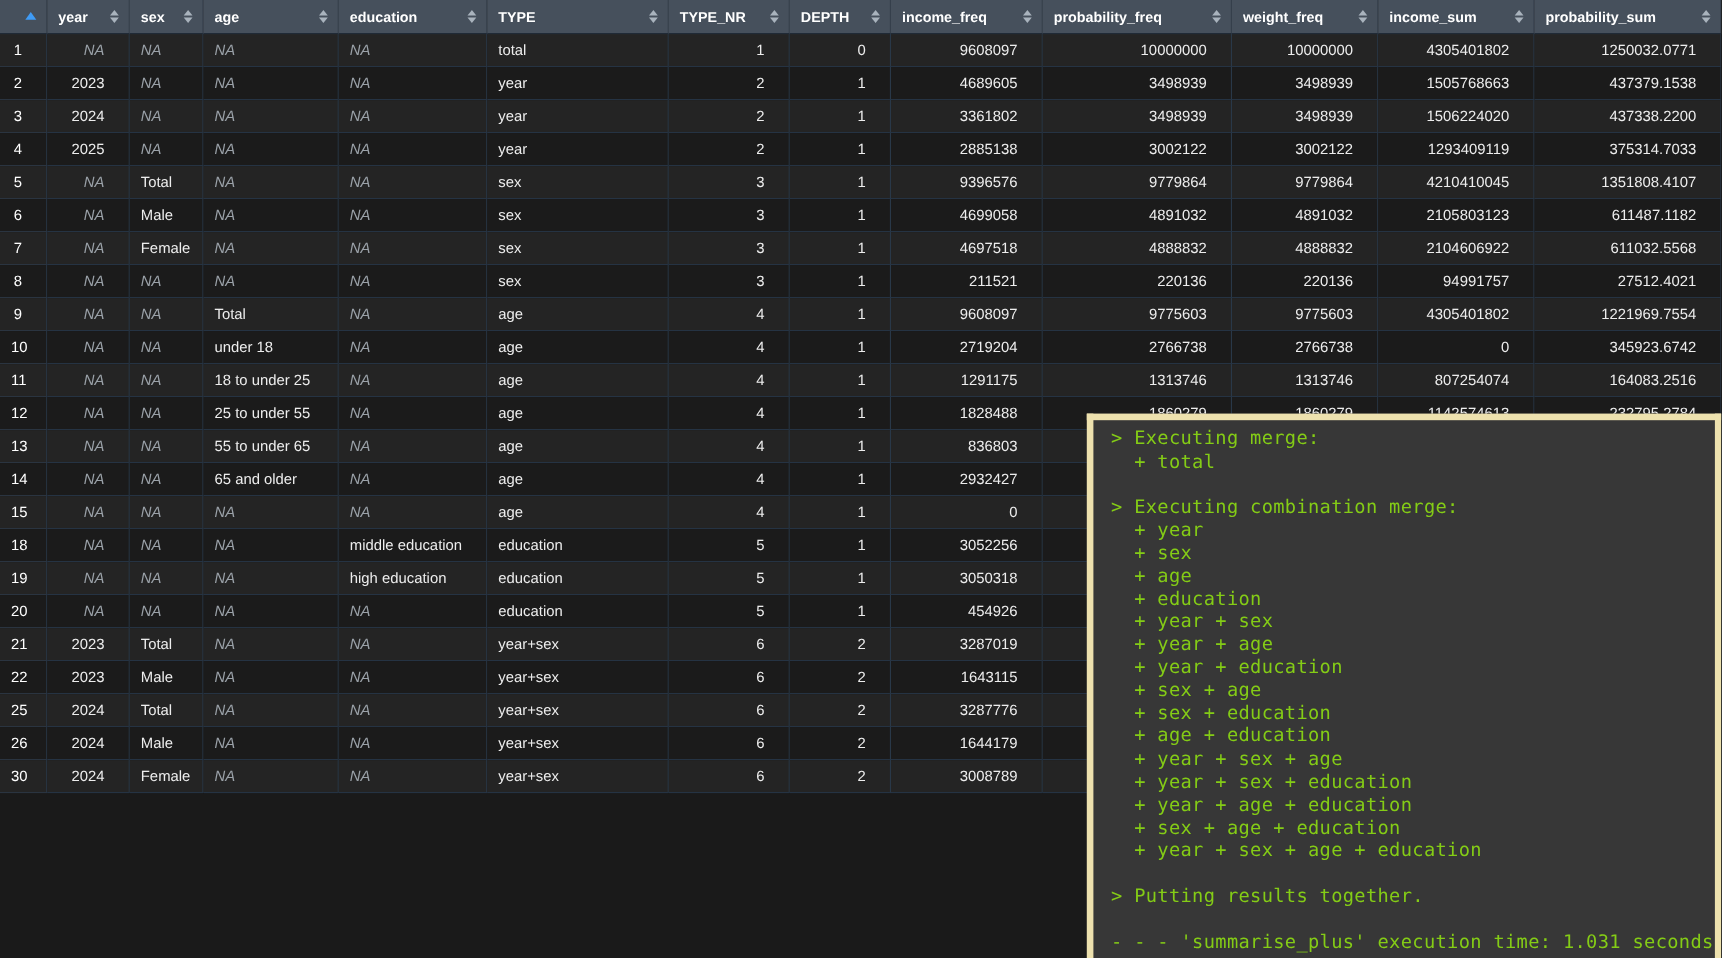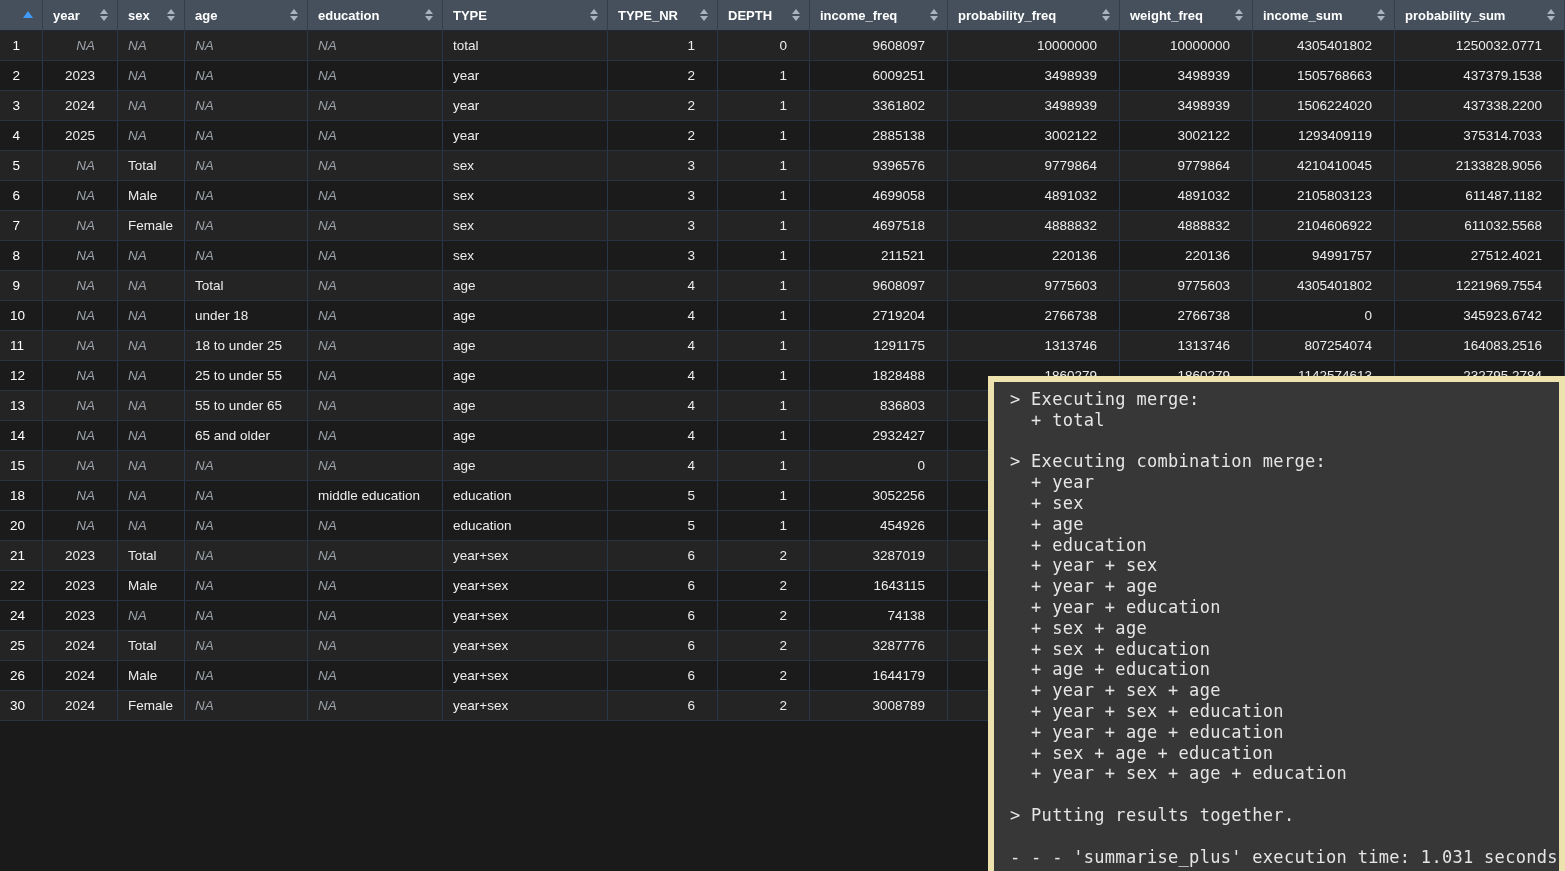--- a/index.html
+++ b/index.html
@@ -27,21 +27,21 @@
   .tri-up{display:block;width:0;height:0;border-left:4px solid transparent;
           border-right:4px solid transparent;border-bottom:5px solid #a9b3bd;}
   .tri-down{display:block;width:0;height:0;border-left:4px solid transparent;
             border-right:4px solid transparent;border-top:5px solid #a9b3bd;}
   .console-panel{position:absolute;left:988px;top:376px;width:577px;height:500px;
                  box-sizing:border-box;background:#373737;
                  border:6px solid #ede1ae;border-bottom:none;}
   .console-panel pre{margin:0;padding:7px 0 0 16px;
                      font-family:"DejaVu Sans Mono","Liberation Mono",monospace;
                      font-size:17px;letter-spacing:0.3px;line-height:20.8px;
-                     color:#e5e5e5;}
+                     color:#84cc16;}
 </style>
 </head>
 <body>
 
 <div class="screen">
   <table>
     <colgroup id="cols">
         <col style="width: 43px;">
         <col style="width: 75px;">
         <col style="width: 67px;">
@@ -127,21 +127,21 @@
         </tr>
         <tr class="even">
           <td class="rownum num">2</td>
           <td class="num">2023</td>
           <td class="na">NA</td>
           <td class="na">NA</td>
           <td class="na">NA</td>
           <td>year</td>
           <td class="num">2</td>
           <td class="num">1</td>
-          <td class="num">6009251</td>
+          <td class="num">4689605</td>
           <td class="num">3498939</td>
           <td class="num">3498939</td>
           <td class="num">1505768663</td>
           <td class="num">437379.1538</td>
         </tr>
         <tr class="odd">
           <td class="rownum num">3</td>
           <td class="num">2024</td>
           <td class="na">NA</td>
           <td class="na">NA</td>
@@ -176,21 +176,21 @@
           <td>Total</td>
           <td class="na">NA</td>
           <td class="na">NA</td>
           <td>sex</td>
           <td class="num">3</td>
           <td class="num">1</td>
           <td class="num">9396576</td>
           <td class="num">9779864</td>
           <td class="num">9779864</td>
           <td class="num">4210410045</td>
-          <td class="num">2133828.9056</td>
+          <td class="num">1351808.4107</td>
         </tr>
         <tr class="even">
           <td class="rownum num">6</td>
           <td class="num na">NA</td>
           <td>Male</td>
           <td class="na">NA</td>
           <td class="na">NA</td>
           <td>sex</td>
           <td class="num">3</td>
           <td class="num">1</td>
@@ -343,20 +343,35 @@
           <td>middle education</td>
           <td>education</td>
           <td class="num">5</td>
           <td class="num">1</td>
           <td class="num">3052256</td>
           <td class="num"></td>
           <td class="num"></td>
           <td class="num"></td>
           <td class="num"></td>
         </tr>
+        <tr class="odd">
+          <td class="rownum num">19</td>
+          <td class="num na">NA</td>
+          <td class="na">NA</td>
+          <td class="na">NA</td>
+          <td>high education</td>
+          <td>education</td>
+          <td class="num">5</td>
+          <td class="num">1</td>
+          <td class="num">3050318</td>
+          <td class="num"></td>
+          <td class="num"></td>
+          <td class="num"></td>
+          <td class="num"></td>
+        </tr>
         <tr class="even">
           <td class="rownum num">20</td>
           <td class="num na">NA</td>
           <td class="na">NA</td>
           <td class="na">NA</td>
           <td class="na">NA</td>
           <td>education</td>
           <td class="num">5</td>
           <td class="num">1</td>
           <td class="num">454926</td>
@@ -383,35 +398,20 @@
         <tr class="even">
           <td class="rownum num">22</td>
           <td class="num">2023</td>
           <td>Male</td>
           <td class="na">NA</td>
           <td class="na">NA</td>
           <td>year+sex</td>
           <td class="num">6</td>
           <td class="num">2</td>
           <td class="num">1643115</td>
-          <td class="num"></td>
-          <td class="num"></td>
-          <td class="num"></td>
-          <td class="num"></td>
-        </tr>
-        <tr class="even">
-          <td class="rownum num">24</td>
-          <td class="num">2023</td>
-          <td class="na">NA</td>
-          <td class="na">NA</td>
-          <td class="na">NA</td>
-          <td>year+sex</td>
-          <td class="num">6</td>
-          <td class="num">2</td>
-          <td class="num">74138</td>
           <td class="num"></td>
           <td class="num"></td>
           <td class="num"></td>
           <td class="num"></td>
         </tr>
         <tr class="odd">
           <td class="rownum num">25</td>
           <td class="num">2024</td>
           <td>Total</td>
           <td class="na">NA</td>

